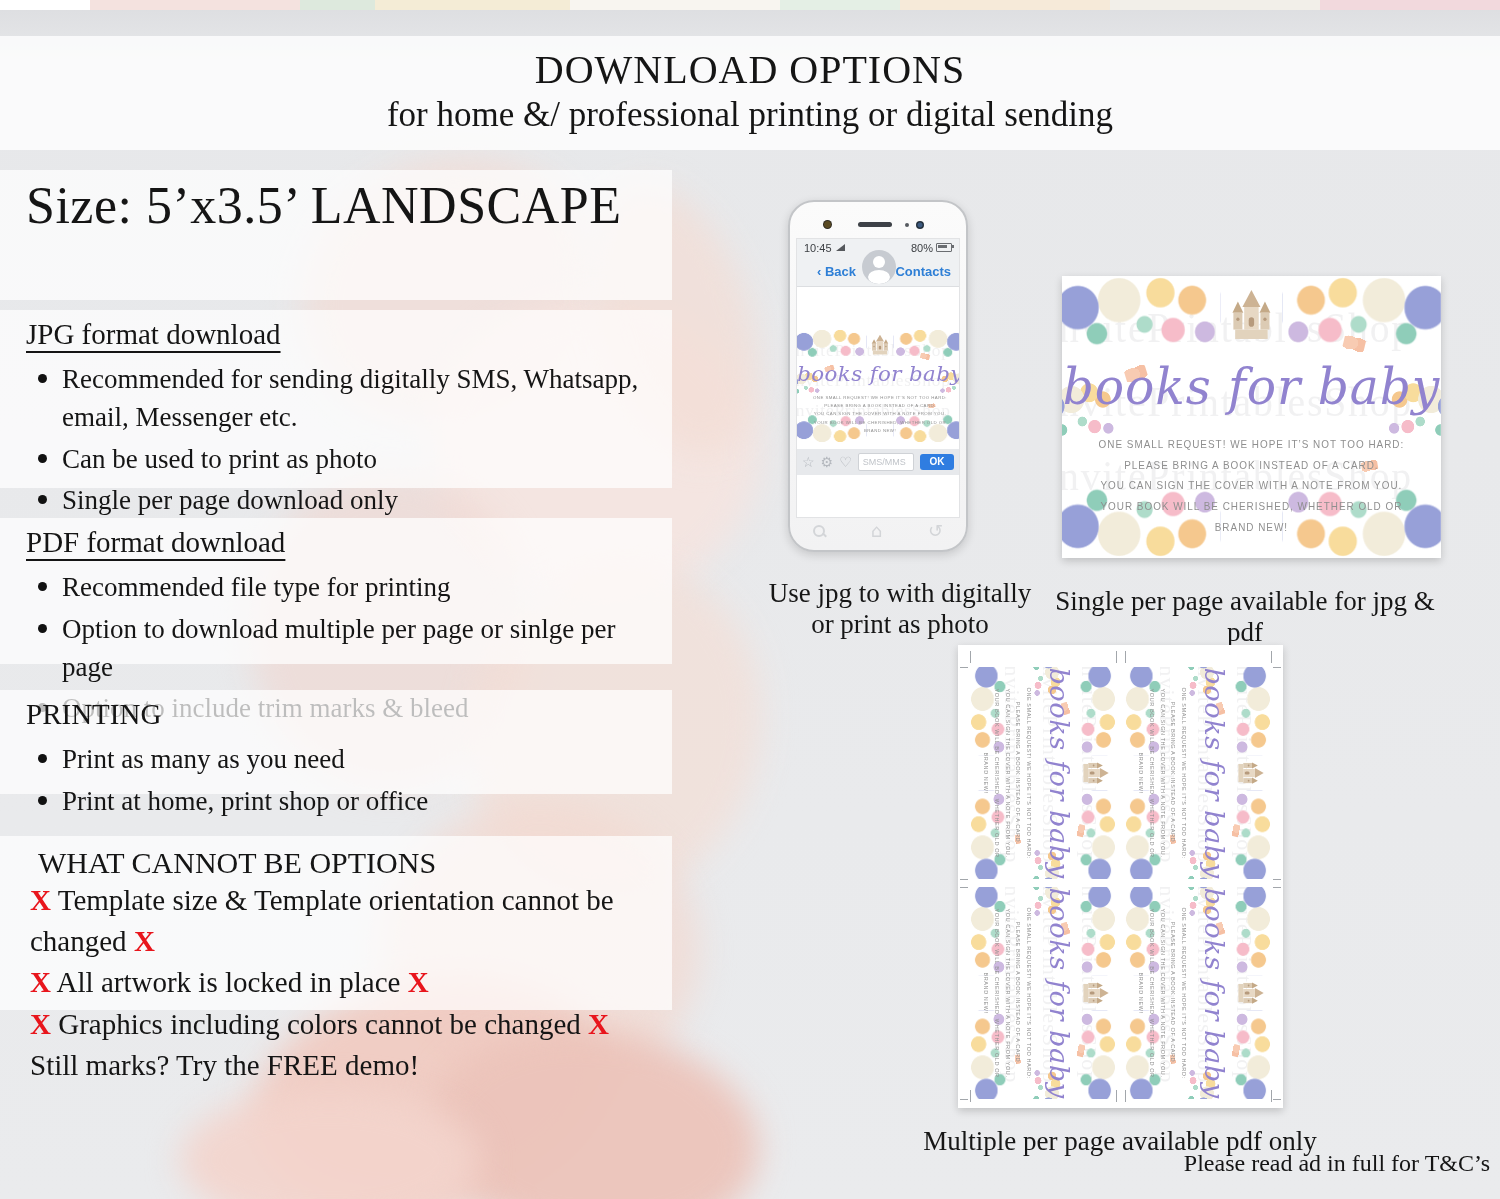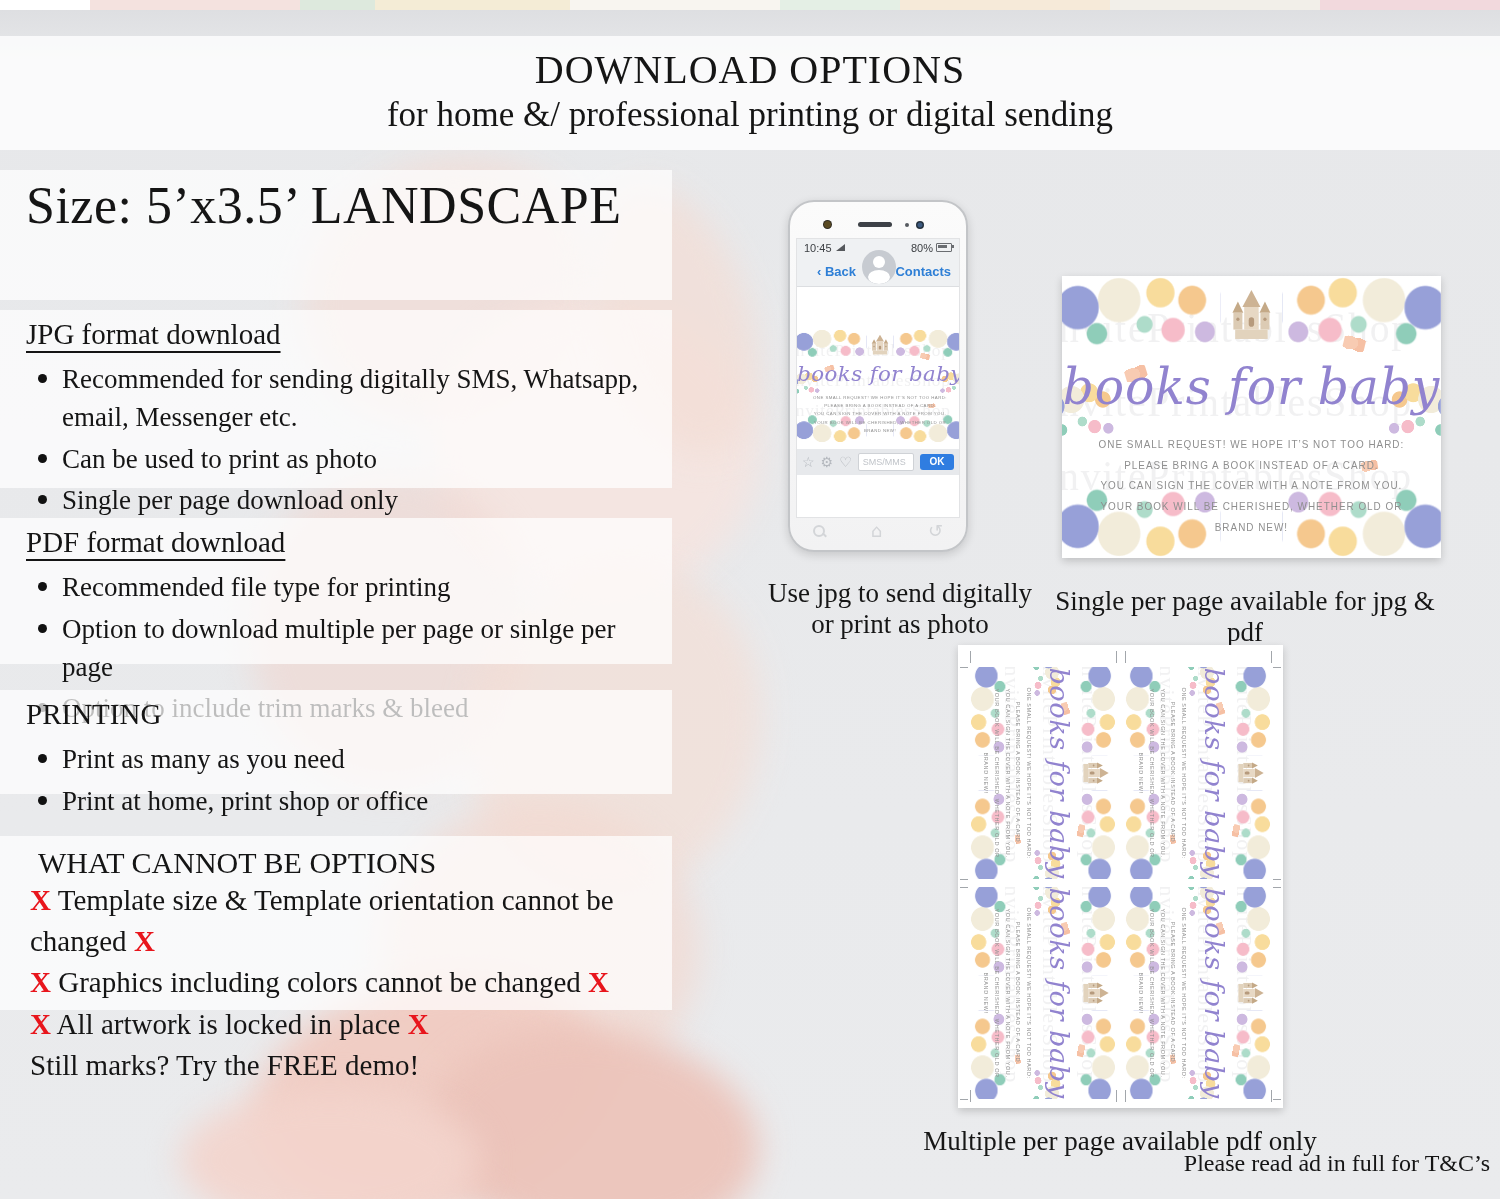--- a/index.html
+++ b/index.html
@@ -202,26 +202,26 @@
 
   <div class="band edit-band">
     <div class="eh">WHAT CANNOT BE OPTIONS</div>
     <div class="xline">
       <span class="rx">X</span>
       <span>Template size &amp; Template orientation cannot be changed</span>
       <span class="rx">X</span>
     </div>
     <div class="xline">
       <span class="rx">X</span>
-      <span>Graphics including colors cannot be changed</span>
+      <span>All artwork is locked in place</span>
       <span class="rx">X</span>
     </div>
     <div class="xline">
       <span class="rx">X</span>
-      <span>All artwork is locked in place</span>
+      <span>Graphics including colors cannot be changed</span>
       <span class="rx">X</span>
     </div>
     <div class="xline">Still marks? Try the FREE demo!</div>
   </div>
 
   <div class="phone">
     <div class="cam-dot"></div>
     <div class="speaker"></div>
     <div class="sensor-a"></div>
     <div class="sensor-b"></div>
@@ -287,21 +287,21 @@
       </div>
     </div>
     <div class="bottomnav">
       <span class="mag"></span>
       <span class="bn-ic">⌂</span>
       <span class="bn-ic">↺</span>
     </div>
   </div>
 
   <div class="caption" style="left:765px;top:578px;width:270px;">
-    <div>Use jpg to send digitally</div>
+    <div>Use jpg to with digitally</div>
     <div>or print as photo</div>
   </div>
 
   <div class="single-wrap">
     <div class="card-slot">
   <div class="bfb-card">
     <div class="wm">
       <div>InvitePrintablesShop</div>
       <div>InvitePrintablesShop</div>
       <div>InvitePrintablesShop</div>

